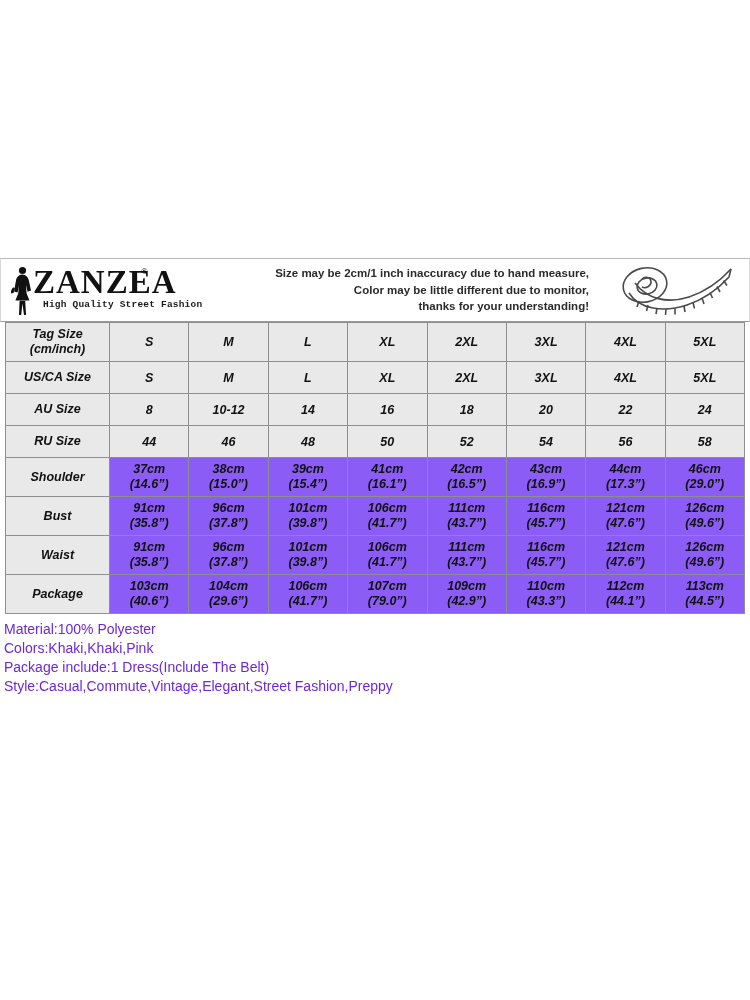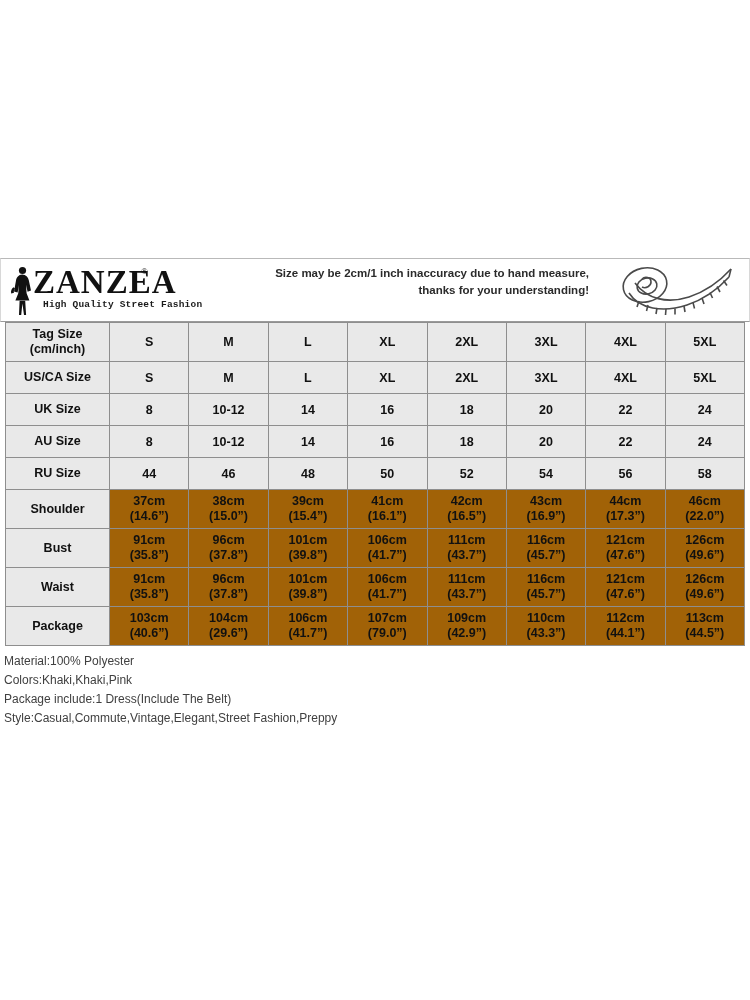--- a/index.html
+++ b/index.html
@@ -106,20 +106,21 @@
     width: 120px;
     height: 56px;
   }
 
   
   table.size-table {
     border-collapse: collapse;
     width: 740px;
     margin-left: 5px;
     table-layout: fixed;
+    font-style: italic;
   }
   table.size-table td {
     border: 1px solid #8e8e8e;
     text-align: center;
     vertical-align: middle;
     font-size: 12.5px;
     font-weight: bold;
     color: #111;
     padding: 0;
   }
@@ -131,38 +132,38 @@
     padding: 3px 2px;
   }
   td.sizecell {
     background: #e9e9e9;
     height: 31px;
   }
   tr.sizerow-tall td {
     height: 38px;
   }
   td.measure {
-    background: #a16207;
+    background: #8b5cf6;
     height: 38px;
     line-height: 15.5px;
     font-weight: bold;
     font-size: 12px;
     padding: 2px 0;
   }
   td.measure .cm { display: block; }
   td.measure .inch { display: block; }
 
   
   .desc {
     margin: 6px 0 0 4px;
     width: 740px;
   }
   .desc div {
-    font-size: 12px;
-    color: #404040;
+    font-size: 14px;
+    color: #6d28d9;
     line-height: 19px;
     white-space: nowrap;
   }
 </style>
 </head>
 <body>
 
 <div id="sheet">
 
   <div class="header-band">
@@ -178,20 +179,21 @@
           </g>
         </svg>
       </span>
       <span class="brand-word">ZANZEA</span>
       <span class="brand-reg">®</span>
       <span class="brand-tag">High Quality Street Fashion</span>
     </div>
 
     <div class="notice">
       <div>Size may be 2cm/1 inch inaccuracy due to hand measure,</div>
+      <div>Color may be little different due to monitor,</div>
       <div>thanks for your understanding!</div>
     </div>
 
     <span class="tape">
       <svg width="120" height="56" viewBox="0 0 120 56" xmlns="http://www.w3.org/2000/svg">
         <g fill="none" stroke="#4a4a4a" stroke-width="1.6">
           <ellipse cx="28" cy="22" rx="22" ry="17" transform="rotate(-12 28 22)"></ellipse>
           <ellipse cx="30" cy="23" rx="10" ry="8" transform="rotate(-12 30 23)"></ellipse>
           <path d="M25 16 C28 13 34 14 34 19 C34 23 29 26 25 24"></path>
           <path d="M12 30 C22 46 46 50 70 42 C88 36 102 25 112 14"></path>
@@ -236,31 +238,20 @@
         <td class="sizecell">S</td>
         <td class="sizecell">M</td>
         <td class="sizecell">L</td>
         <td class="sizecell">XL</td>
         <td class="sizecell">2XL</td>
         <td class="sizecell">3XL</td>
         <td class="sizecell">4XL</td>
         <td class="sizecell">5XL</td>
       </tr>
 
-      <tr>
-        <td class="rowhead">UK Size</td>
-        <td class="sizecell">8</td>
-        <td class="sizecell">10-12</td>
-        <td class="sizecell">14</td>
-        <td class="sizecell">16</td>
-        <td class="sizecell">18</td>
-        <td class="sizecell">20</td>
-        <td class="sizecell">22</td>
-        <td class="sizecell">24</td>
-      </tr>
 
       <tr>
         <td class="rowhead">AU Size</td>
         <td class="sizecell">8</td>
         <td class="sizecell">10-12</td>
         <td class="sizecell">14</td>
         <td class="sizecell">16</td>
         <td class="sizecell">18</td>
         <td class="sizecell">20</td>
         <td class="sizecell">22</td>
@@ -304,21 +295,21 @@
         <td class="measure">
           <span class="cm">43cm</span>
           <span class="inch">(16.9”)</span>
         </td>
         <td class="measure">
           <span class="cm">44cm</span>
           <span class="inch">(17.3”)</span>
         </td>
         <td class="measure">
           <span class="cm">46cm</span>
-          <span class="inch">(22.0”)</span>
+          <span class="inch">(29.0”)</span>
         </td>
       </tr>
 
       <tr>
         <td class="rowhead">Bust</td>
         <td class="measure">
           <span class="cm">91cm</span>
           <span class="inch">(35.8”)</span>
         </td>
         <td class="measure">

